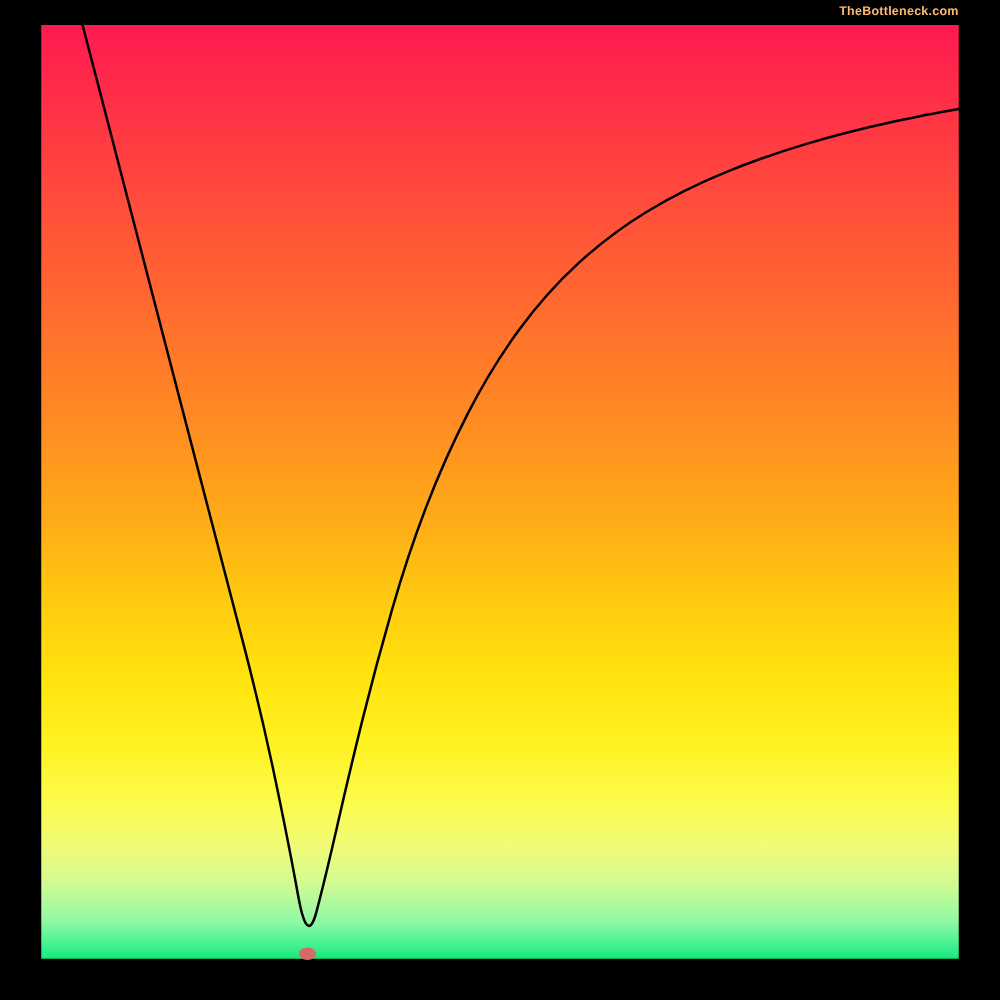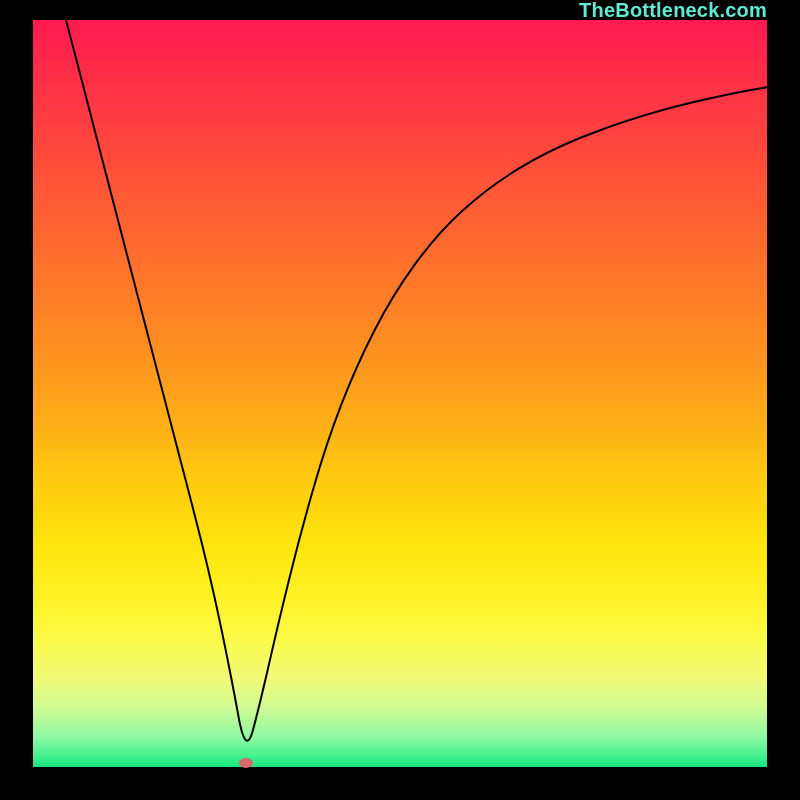--- a/index.html
+++ b/index.html
@@ -50,23 +50,23 @@
     height: 747px;
     overflow: visible;
   }
   .watermark {
     position: absolute;
     top: 0;
     right: 33px;
     height: 16px;
     line-height: 20px;
     font-family: Arial, Helvetica, sans-serif;
-    font-size: 20px;
+    font-size: 10px;
     font-weight: 600;
-    color: #5eead4;
+    color: #fdba74;
     letter-spacing: 0.2px;
   }
   .marker {
     position: absolute;
     width: 14px;
     height: 10px;
     border-radius: 50%;
     background: #d66a6a;
     transform: translate(-50%, -50%);
   }

